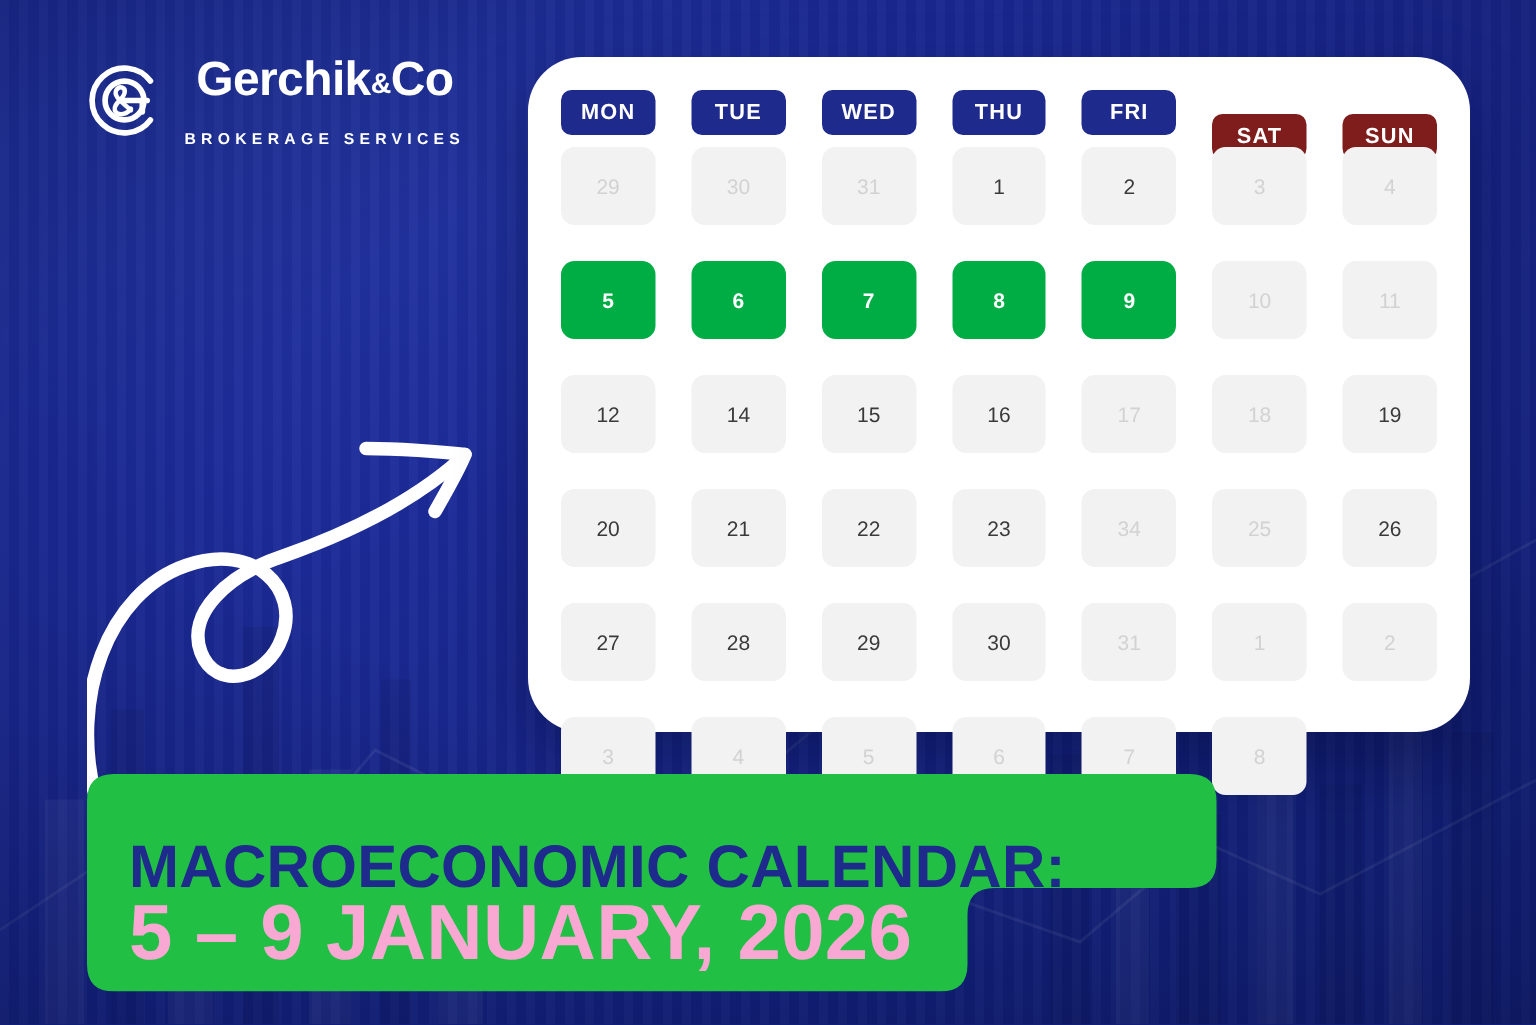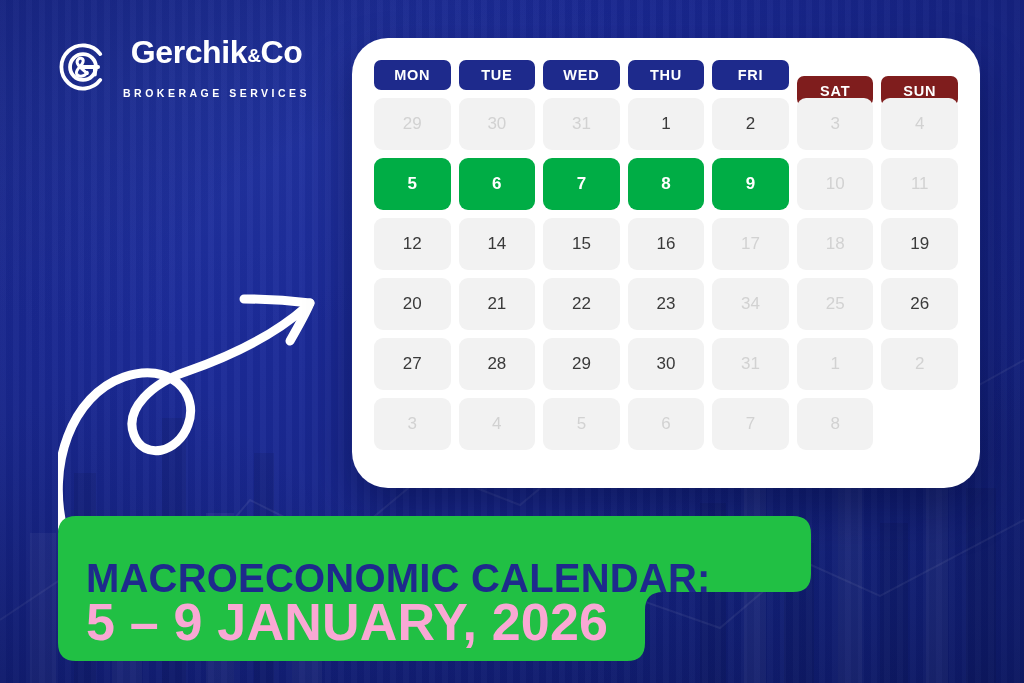--- a/index.html
+++ b/index.html
@@ -86,42 +86,42 @@
     background: #ffffff;
     border-radius: 36px;
     box-shadow: 0 22px 46px rgba(3,8,48,0.42);
     padding: 22px 22px 18px 22px;
     box-sizing: border-box;
   }
   .cal-grid {
     display: grid;
     grid-template-columns: repeat(7, 1fr);
     grid-auto-rows: 52px;
-    gap: 8px;
+    gap: 24px;
   }
   .cal-head {
     grid-auto-rows: 30px;
     margin-bottom: 8px;
   }
   .dow {
     border-radius: 7px;
     display: flex; align-items: center; justify-content: center;
     color: #ffffff;
     font-size: 14.5px;
     font-weight: 700;
     letter-spacing: 0.8px;
     height: 30px;
   }
   .dow.weekday { background: #1e2a8c; }
   .dow.weekend { background: #7f1d1d; margin-top: 16px; }
 
   .day {
     border-radius: 9px;
     display: flex; align-items: center; justify-content: center;
-    font-size: 17px;
+    font-size: 14px;
     font-weight: 400;
     background: #f2f2f2;
     color: #3a3a3a;
   }
   .day.muted { color: #d2d2d2; }
   .day.hl {
     background: #00ad45;
     color: #ffffff;
     font-weight: 700;
   }

